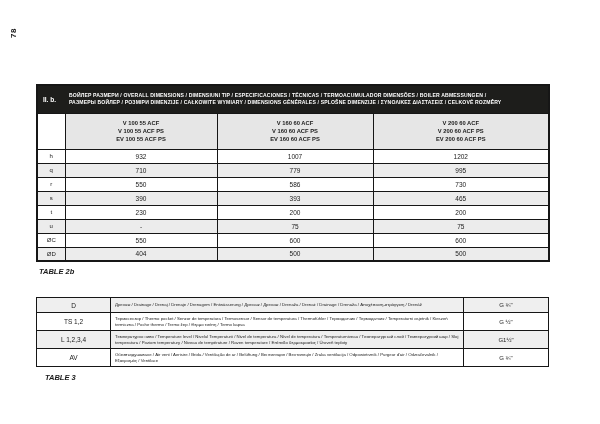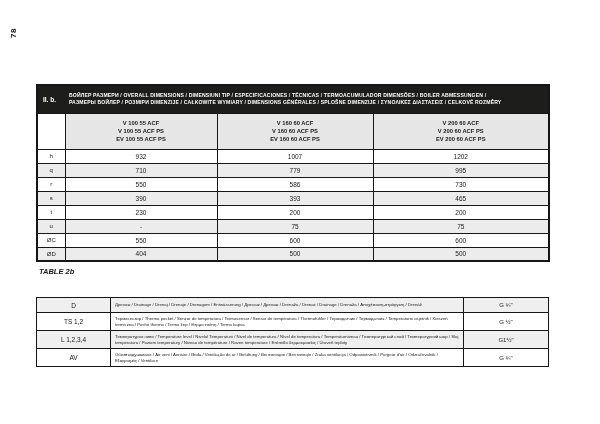--- a/index.html
+++ b/index.html
@@ -165,14 +165,15 @@
       <td class="desc">Температурно ниво / Temperature level / Nivelul Temperaturii / Nivel de temperatura / Nível de temperatura / Temperaturniveau / Температурный слой / Температурний шар / Sloj temperatura / Poziom temperatury / Niveau de température / Raven temperature / Επίπεδο θερμοκρασίας / Úroveň teploty</td>
       <td class="size">G1½"</td>
     </tr>
     <tr class="tall">
       <td class="code">AV</td>
       <td class="desc">Обезвъздушаване / Air vent / Aerisire / Brida / Ventilação de ar / Belüftung / Вентиляция / Вентиляція / Zraka ventilacija / Odpowietrznik / Purgeur d'air / Odzračevalnik / Εξαερισμός / Ventilace</td>
       <td class="size">G ¾"</td>
     </tr>
   </tbody>
     </table>
+  <div class="cap3">TABLE 3</div>
 
 </div>
 
 </body></html>

